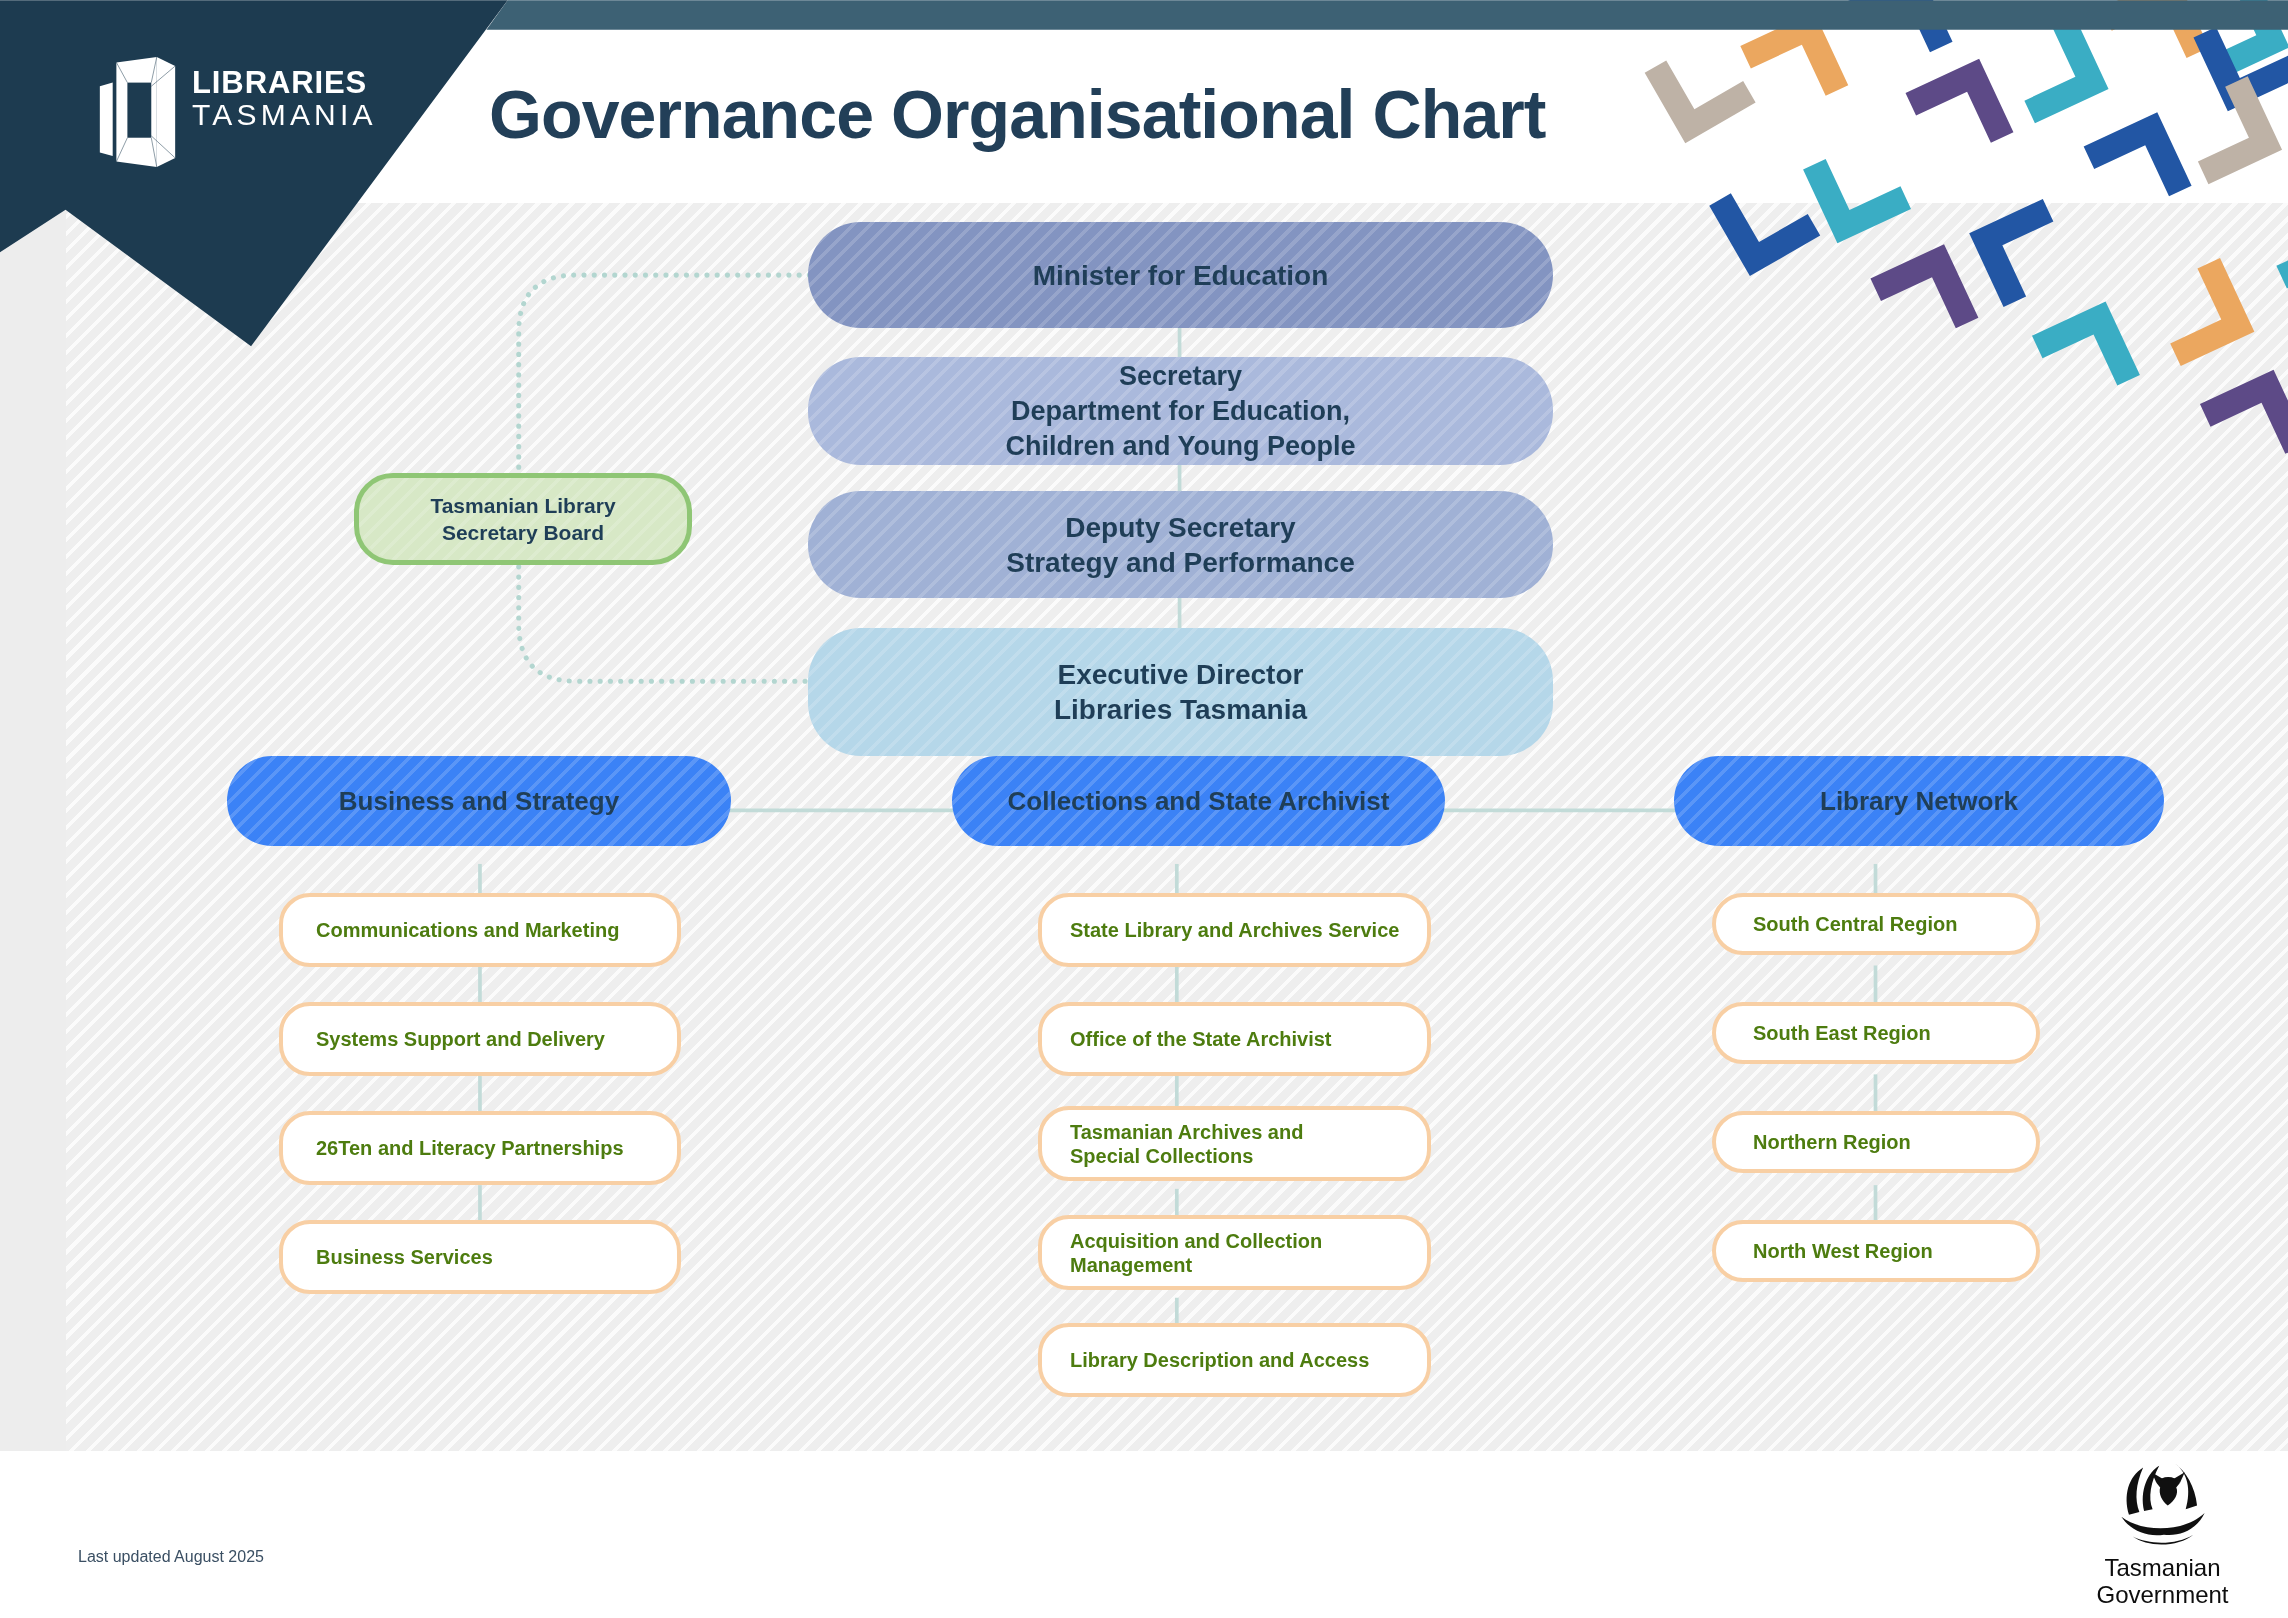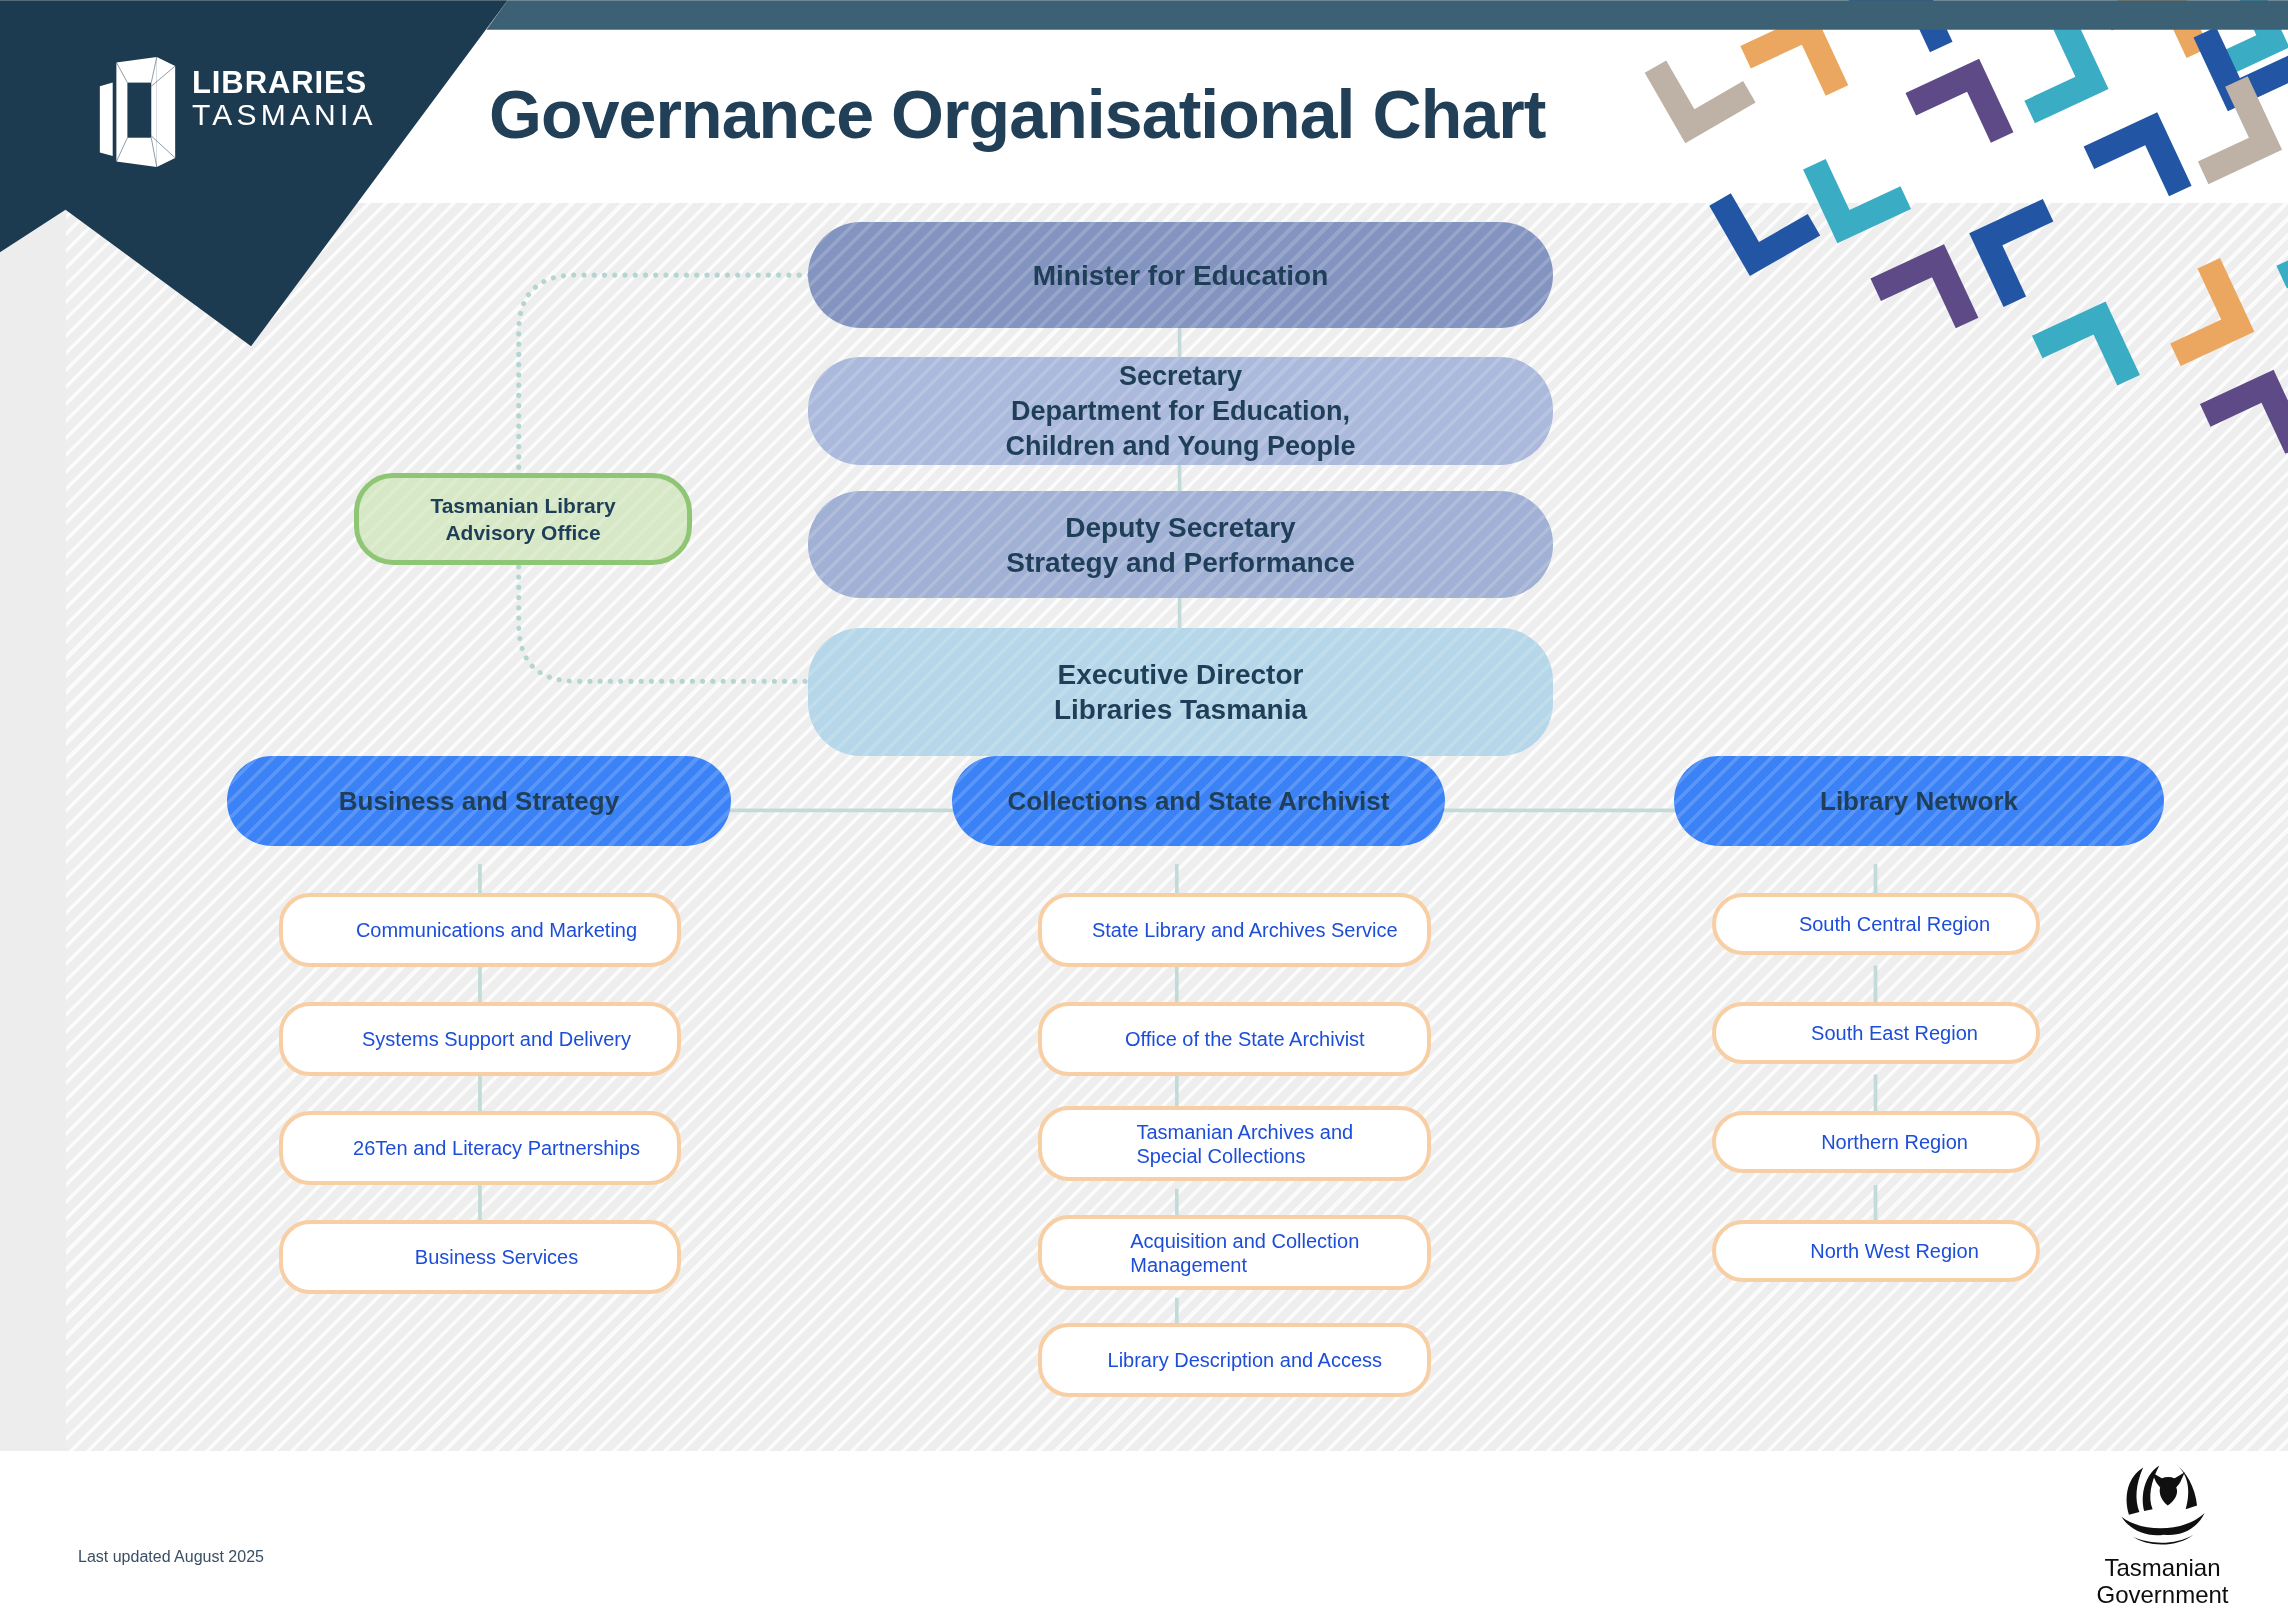--- a/index.html
+++ b/index.html
@@ -44,22 +44,22 @@
 
   .branch-hd{top:756px;height:90px;border-radius:53px;background:#3b82f6;font-size:26px;}
   #hd-business{left:227px;width:504px;}
   #hd-collections{left:952px;width:493px;}
   #hd-network{left:1674px;width:490px;}
 
   #box-advisory{left:354px;top:473px;width:338px;height:92px;background:#d7e8c6;
     border:5.5px solid #8fc675;border-radius:39px;font-size:21px;line-height:27px;box-sizing:border-box;}
 
   .item{position:absolute;z-index:3;background:#ffffff;border:4.6px solid #f8cfa4;border-radius:31px;
-    box-sizing:border-box;display:flex;align-items:center;color:#1d4ed8;font-weight:400;
-    font-size:20px;line-height:24px;text-align:left;justify-content:center;}
+    box-sizing:border-box;display:flex;align-items:center;color:#4d7c0f;font-weight:700;
+    font-size:20px;line-height:24px;text-align:left;}
   .c1{left:279px;width:402px;height:74px;padding-left:33px;}
   .c2{left:1038px;width:393px;height:74px;padding-left:28px;padding-right:7.4px;}
   .c2.tall{height:75px;}
   .c3{left:1712px;width:328px;height:62px;padding-left:37px;}
 
   
   #last-updated{left:78px;top:1548px;z-index:5;font-size:16px;color:#3a4f63;}
   #gov{left:2077px;top:1460px;width:171px;z-index:5;text-align:center;}
   #gov-text{margin-top:3.7px;font-size:24px;line-height:27px;color:#0d0d0d;}
 </style>
@@ -145,21 +145,21 @@
 <div id="box-deputy" class="pill tier">
   <span class="ml">Deputy Secretary
 Strategy and Performance</span>
 </div>
 <div id="box-executive" class="pill tier">
   <span class="ml">Executive Director
 Libraries Tasmania</span>
 </div>
 <div id="box-advisory" class="pill">
   <span class="ml">Tasmanian Library
-Advisory Office</span>
+Secretary Board</span>
 </div>
 
 <div id="hd-business" class="pill branch-hd">
   <span>Business and Strategy</span>
 </div>
 <div id="hd-collections" class="pill branch-hd">
   <span>Collections and State Archivist</span>
 </div>
 <div id="hd-network" class="pill branch-hd">
   <span>Library Network</span>

